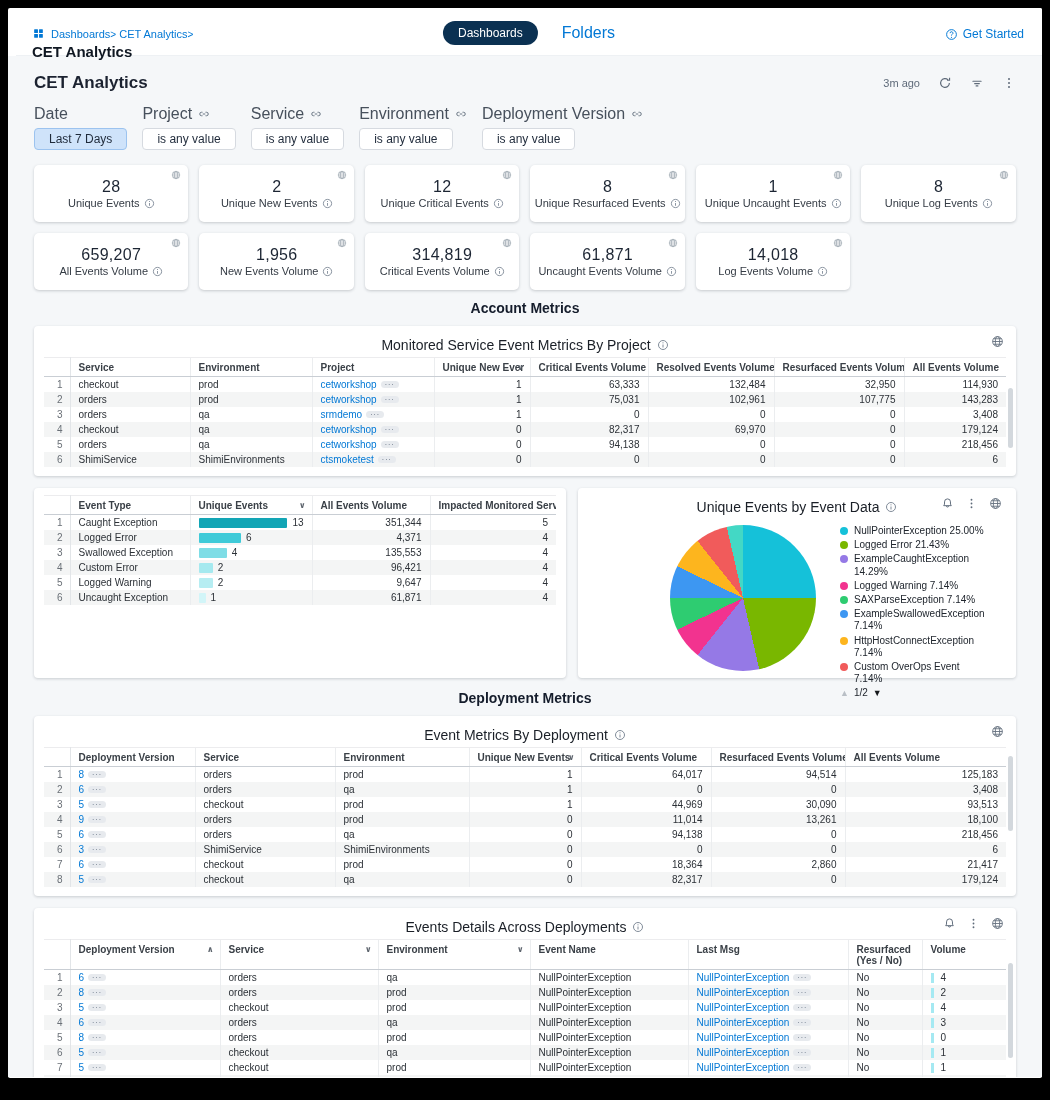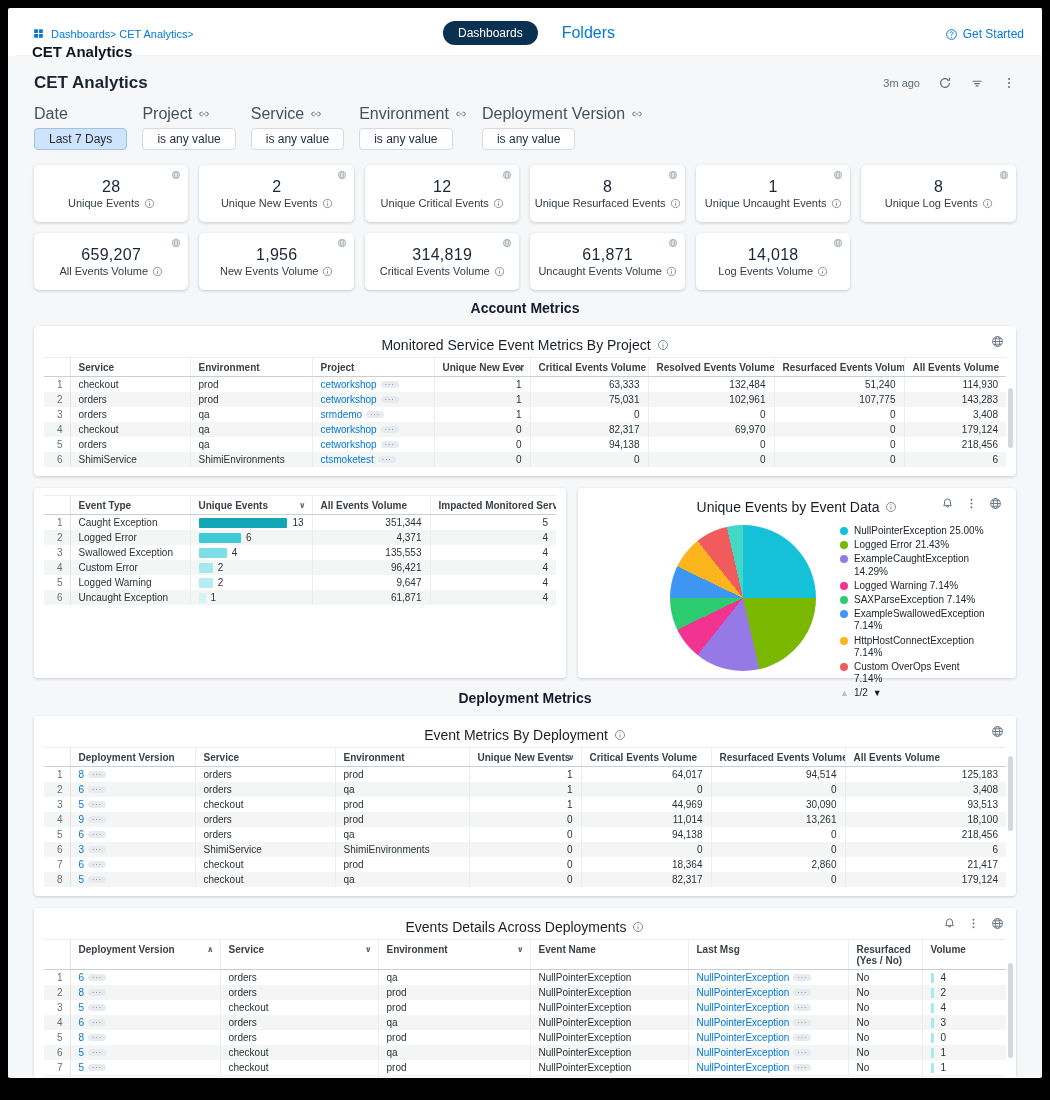--- a/index.html
+++ b/index.html
@@ -535,21 +535,21 @@
             </thead>
             <tbody>
               <tr>
                 <td class="rownum">1</td>
                 <td class="c-text">checkout</td>
                 <td class="c-text">prod</td>
                 <td class="c-link"><a class="cell-link">cetworkshop</a><span class="chip">···</span></td>
                 <td class="c-num">1</td>
                 <td class="c-num">63,333</td>
                 <td class="c-num">132,484</td>
-                <td class="c-num">51,240</td>
+                <td class="c-num">32,950</td>
                 <td class="c-num">114,930</td>
               </tr>
               <tr class="even">
                 <td class="rownum">2</td>
                 <td class="c-text">orders</td>
                 <td class="c-text">prod</td>
                 <td class="c-link"><a class="cell-link">cetworkshop</a><span class="chip">···</span></td>
                 <td class="c-num">1</td>
                 <td class="c-num">75,031</td>
                 <td class="c-num">102,961</td>

